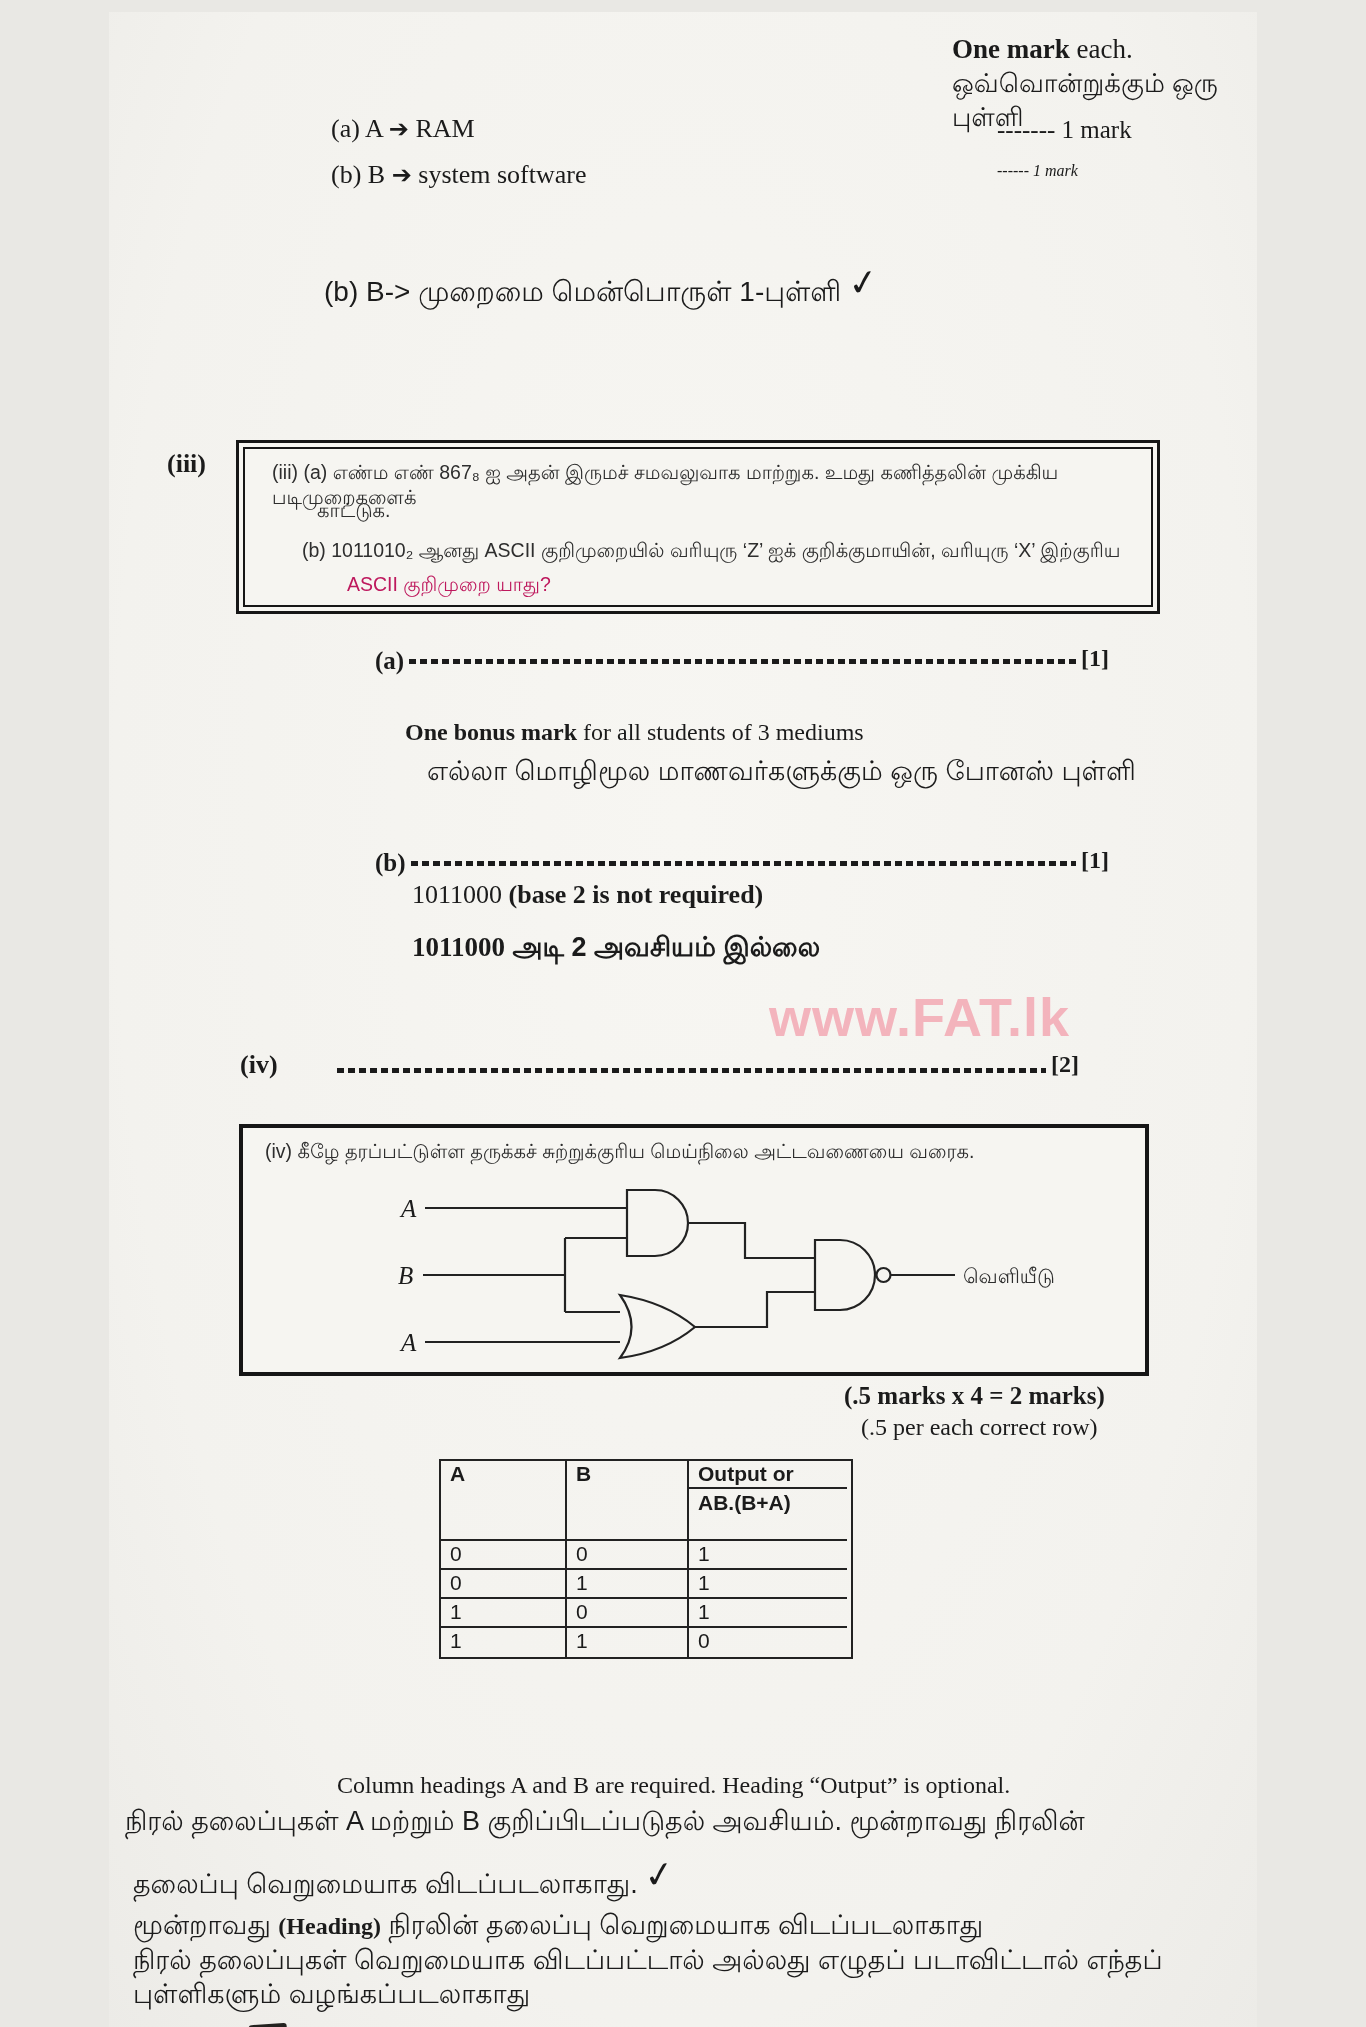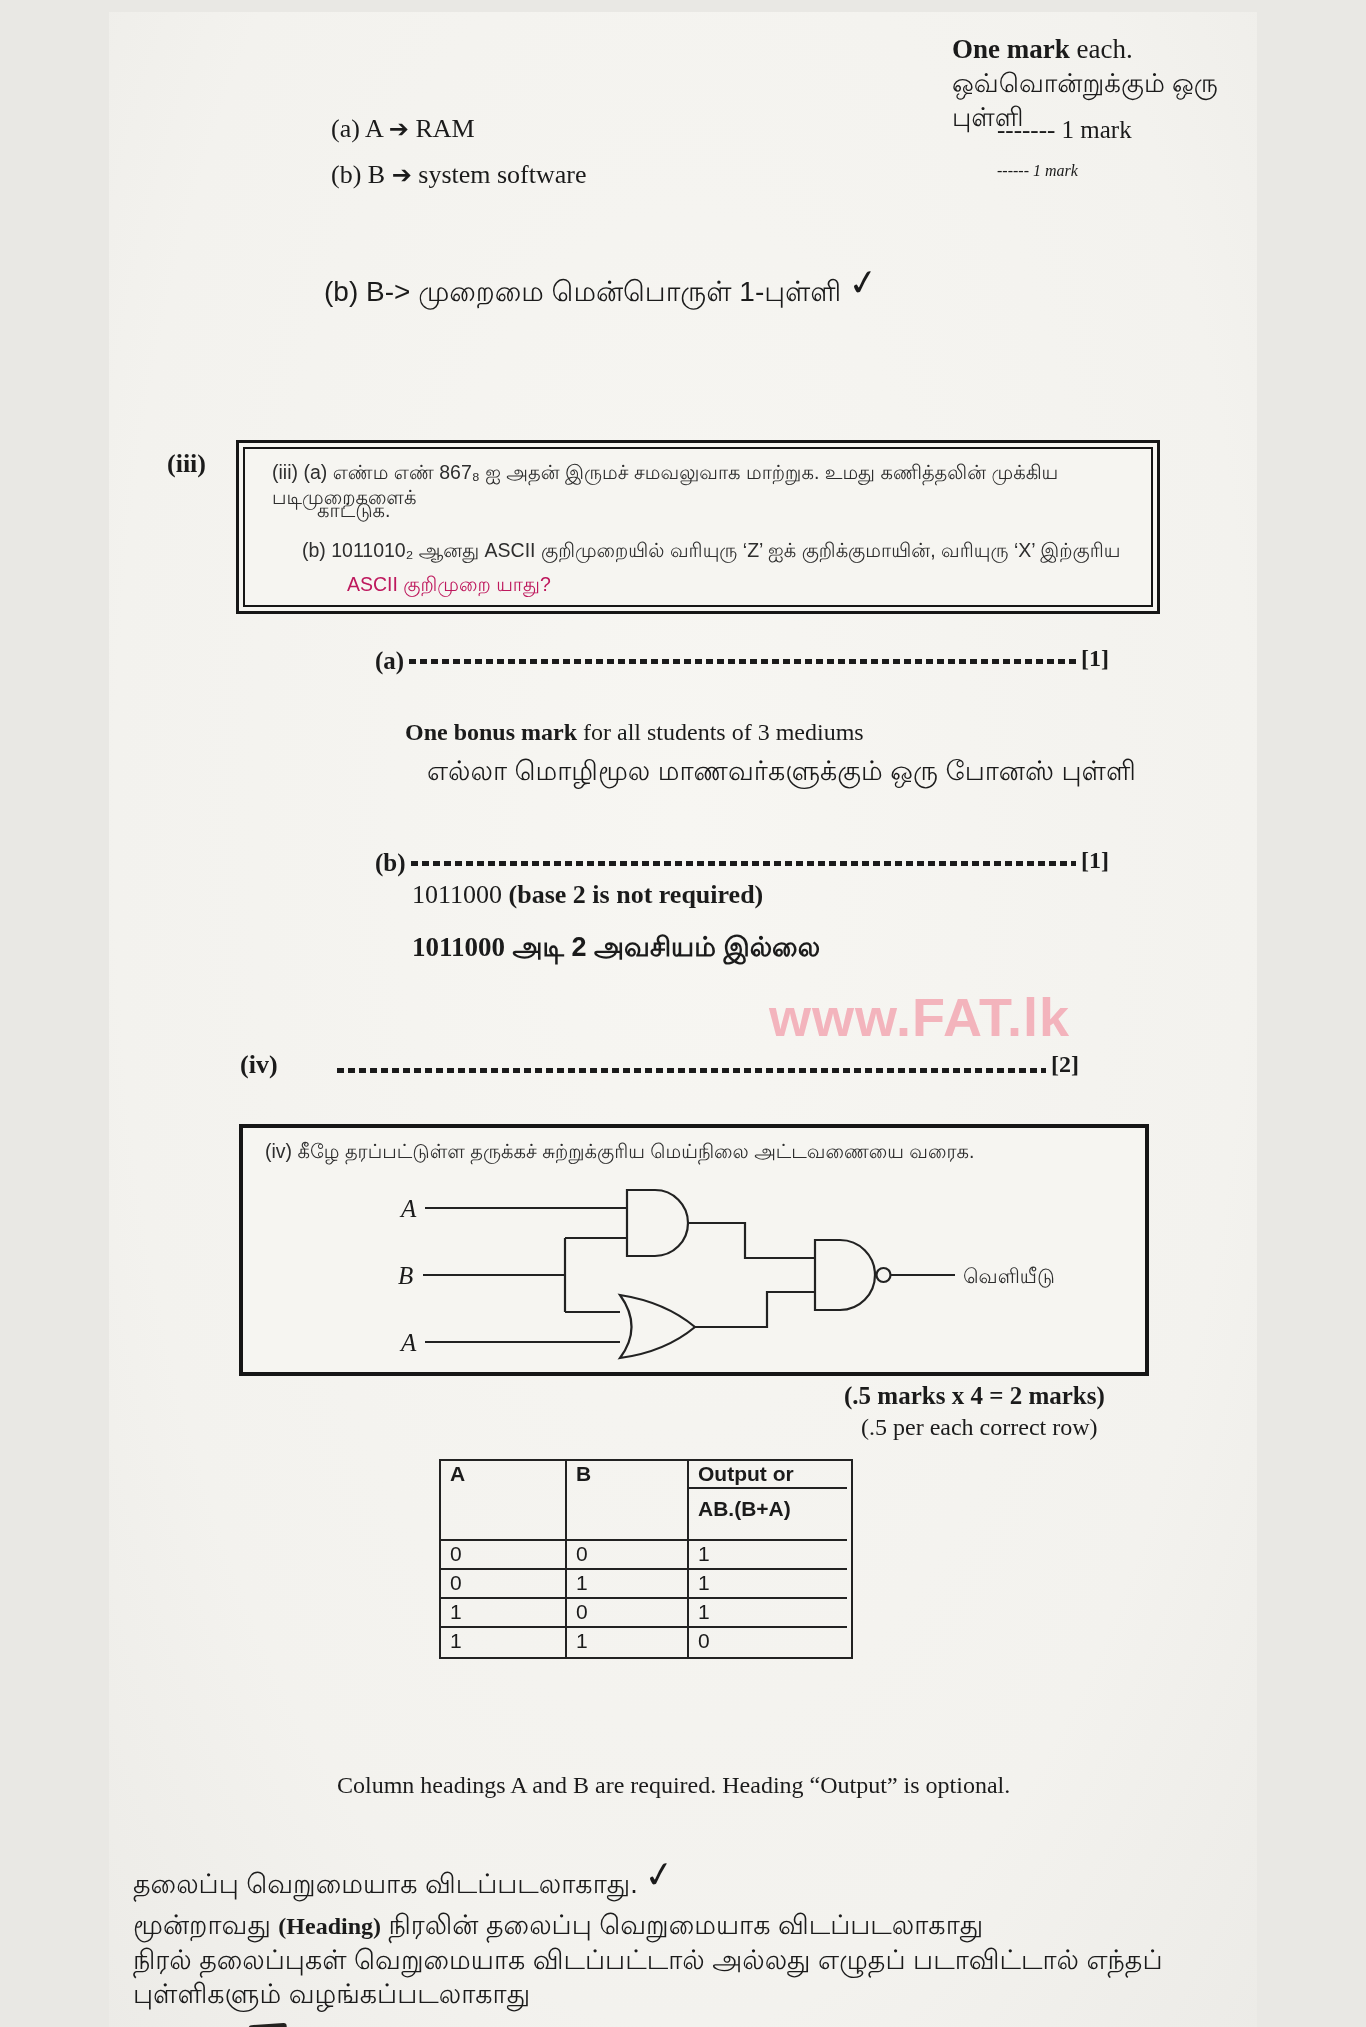--- a/index.html
+++ b/index.html
@@ -39,21 +39,21 @@
   .ttable{border:2px solid #222;background:transparent;}
   .trow{display:grid;grid-template-columns:126px 122px 158px;}
   .tcell{border-right:2px solid #222;border-bottom:2px solid #222;
     font-family:"Liberation Sans",sans-serif;font-size:21px;
     padding:1px 0 0 9px;box-sizing:border-box;}
   .tcell:last-child{border-right:none;}
   .trow:last-child .tcell{border-bottom:none;}
   .thead .tcell{height:80px;font-weight:bold;}
   .tdata .tcell{height:29px;}
   .outhead1{border-bottom:2px solid #222;margin-right:0;padding-bottom:1px;width:100%;}
-  .outhead2{padding-top:8px;}
+  .outhead2{padding-top:2px;}
   .wm{font-family:"Liberation Sans",sans-serif;font-weight:bold;
     color:#f3a9b4;letter-spacing:1px;opacity:.85;}
   svg text{font-family:"Liberation Serif",serif;}
   svg .ta{font-family:"Liberation Sans",sans-serif;}
 </style>
 </head>
 <body>
 
 <div class="page">
 
@@ -187,20 +187,21 @@
       <div class="tcell">1</div>
     </div>
     <div class="trow tdata">
       <div class="tcell">1</div>
       <div class="tcell">1</div>
       <div class="tcell">0</div>
     </div>
   </div>
 
   <div class="abs serif" style="left:228px;top:1760px;font-size:24px;">Column headings A and B are required. Heading “Output” is optional.</div>
+  <div class="abs tamil" style="left:16px;top:1794px;font-size:27px;">நிரல் தலைப்புகள் A மற்றும் B குறிப்பிடப்படுதல்  அவசியம். மூன்றாவது நிரலின்</div>
   <div class="abs tamil" style="left:24px;top:1848px;font-size:27px;">
     <span>தலைப்பு வெறுமையாக விடப்படலாகாது.</span>
     <span class="check">✓</span>
   </div>
   <div class="abs" style="left:24px;top:1898px;font-size:27px;">
     <span class="tamil">மூன்றாவது </span><span class="serif b" style="font-size:24px;">(Heading)</span><span class="tamil"> நிரலின் தலைப்பு வெறுமையாக விடப்படலாகாது</span>
   </div>
   <div class="abs tamil" style="left:24px;top:1933px;font-size:27px;">நிரல் தலைப்புகள் வெறுமையாக விடப்பட்டால் அல்லது எழுதப் படாவிட்டால் எந்தப்</div>
   <div class="abs tamil" style="left:24px;top:1967px;font-size:27px;">புள்ளிகளும் வழங்கப்படலாகாது</div>
 

